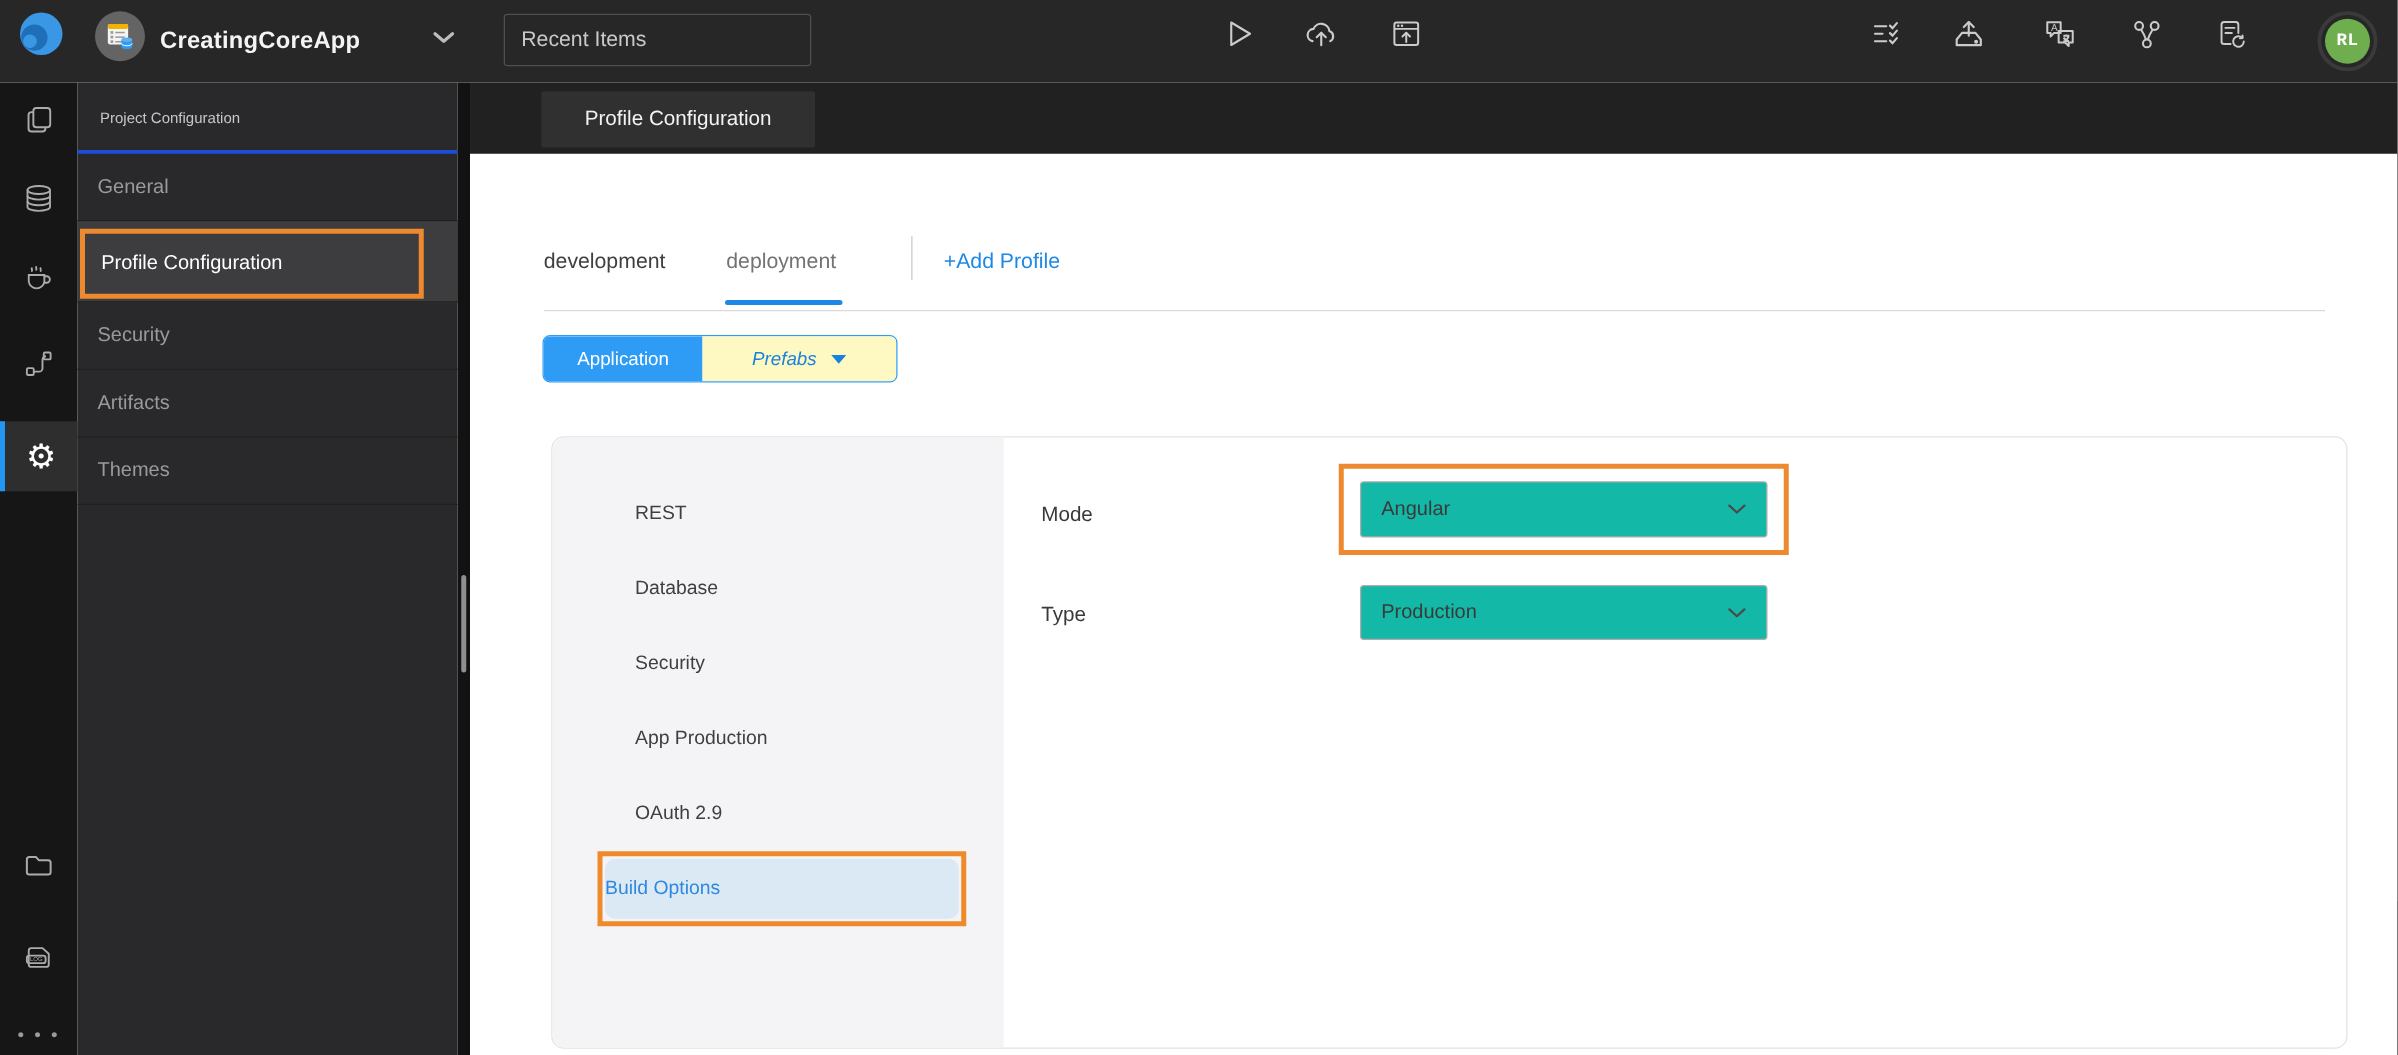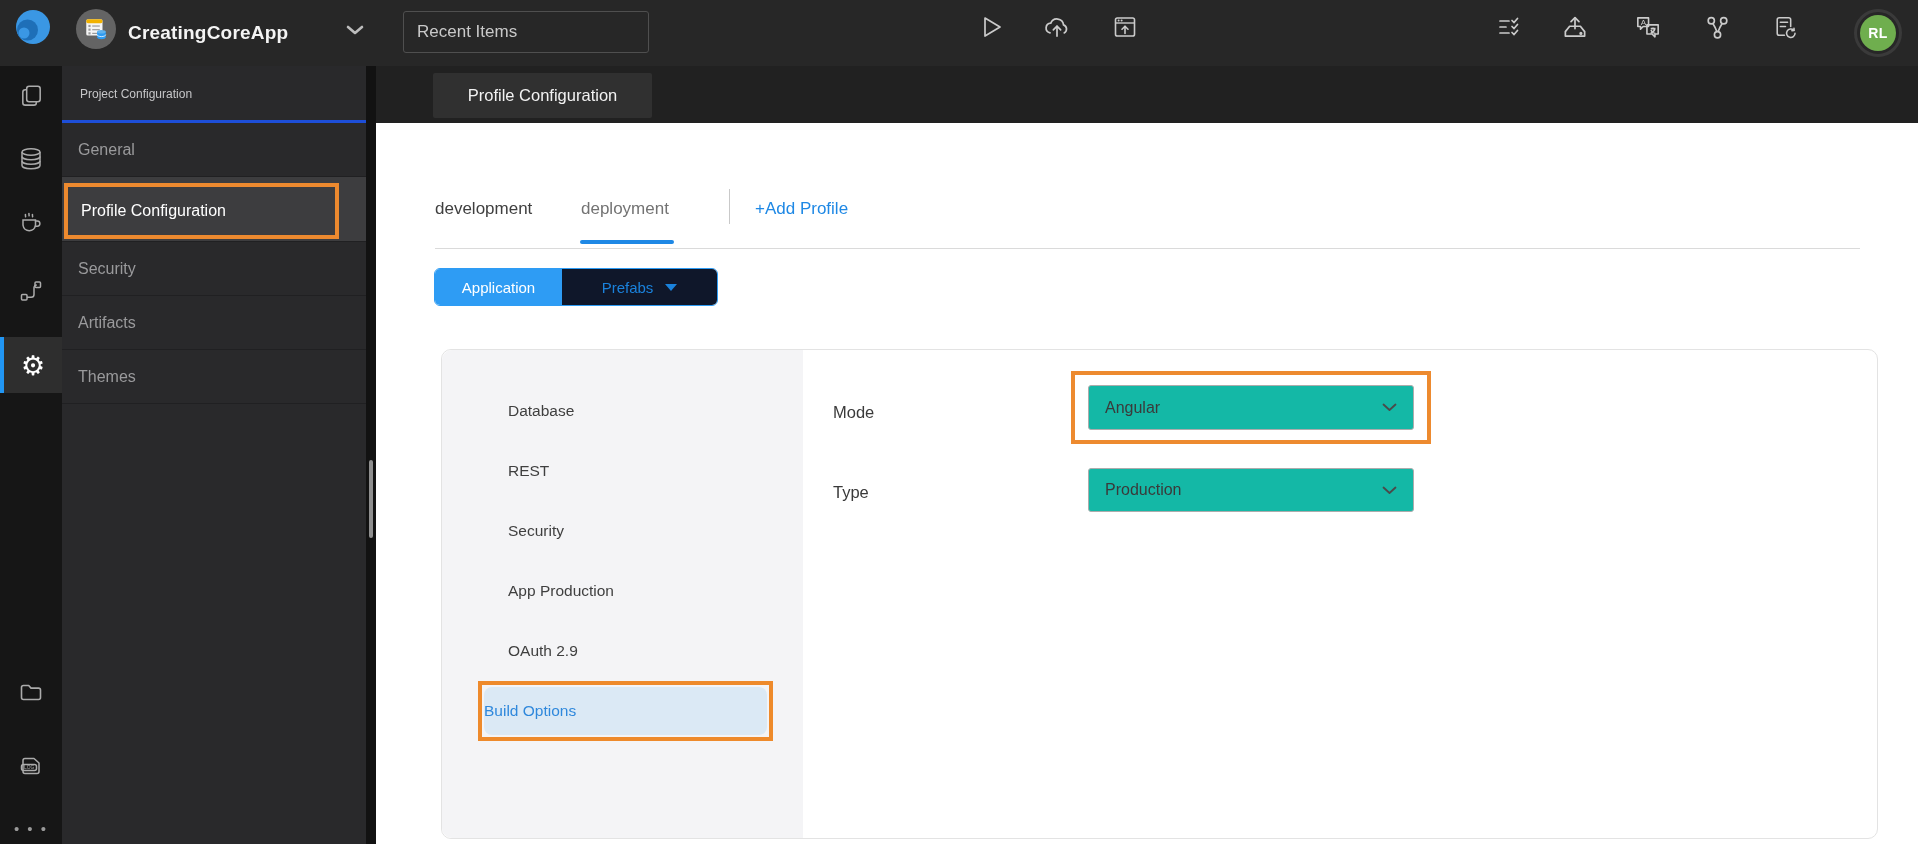--- a/index.html
+++ b/index.html
@@ -17,21 +17,21 @@
   .tb-caret{ position:absolute; left:346px; top:25px; }
   .recent{ position:absolute; left:403px; top:11px; width:246px; height:42px; background:transparent;
            border:1px solid #4f4f4f; border-radius:3px; color:#c9c9c9; font-size:17px;
            padding:0 13px; outline:none; font-family:inherit; }
   .recent::placeholder{ color:#c9c9c9; }
   .tbicon{ position:absolute; top:11px; width:32px; height:32px; display:flex; align-items:center;
            justify-content:center; cursor:pointer; }
   .avatar-ring{ position:absolute; left:1854px; top:9px; width:48px; height:48px; border:3px solid #3a3a3a;
                 border-radius:50%; display:flex; align-items:center; justify-content:center; cursor:pointer; }
   .avatar{ width:36px; height:36px; border-radius:50%; background:#6FAE4E; color:#fff; font-size:14px;
-           font-weight:700; display:flex; align-items:center; justify-content:center; letter-spacing:.4px; }
+           font-weight:700; display:flex; align-items:center; justify-content:center; letter-spacing:.4px;font-family:Liberation Mono, monospace; }
 
   
   .rail{ position:absolute; left:0; top:66px; width:62px; height:778px; background:#161616; z-index:4; }
   .rail-item{ position:absolute; left:0; width:62px; height:54px; display:flex; align-items:center;
               justify-content:center; cursor:pointer; }
   .rail-item.active{ background:#2e2e2e; height:56px; border-left:4px solid #2196F3; }
   .gear-glyph{ font-family:"DejaVu Sans", sans-serif; font-size:27px; color:#ffffff; line-height:1; }
   .dots-glyph{ color:#9a9a9a; font-size:15px; letter-spacing:2px; }
 
   
@@ -61,22 +61,22 @@
   .ptab-dep{ left:205px; color:#737373; }
   .dep-underline{ position:absolute; left:204px; top:117px; width:94px; height:4px; background:#1E88E5; border-radius:2px; }
   .ptab-div{ position:absolute; left:353px; top:66px; width:1px; height:35px; background:#c9c9c9; }
   .ptab-add{ left:379px; color:#1E88E5; }
   .tabs-rule{ position:absolute; left:59px; top:125px; width:1425px; height:1px; background:#dadada; }
 
   .segmented{ position:absolute; left:58px; top:145px; height:38px; display:flex;
               border:1px solid #2E9CF4; border-radius:6px; overflow:hidden; background:#fff; }
   .seg-app{ width:127px; background:#2E9CF4; color:#fff; font-size:15px; font-weight:500;
             display:flex; align-items:center; justify-content:center; cursor:pointer; }
-  .seg-pre{ width:155px; background:#0f172a; color:#1A82DC; font-size:15px; font-weight:500;
-            display:flex; align-items:center; justify-content:center; gap:12px; cursor:pointer; }
+  .seg-pre{ width:155px; background:#fef9c3; color:#1A82DC; font-size:15px; font-weight:500;
+            display:flex; align-items:center; justify-content:center; gap:12px; cursor:pointer;font-style:italic; }
   .seg-caret{ width:0; height:0; border-left:6px solid transparent; border-right:6px solid transparent;
               border-top:7px solid #1A82DC; }
 
   .card{ position:absolute; left:65px; top:226px; width:1437px; height:490px; border:1px solid #e3e3e3;
          border-radius:10px; background:#fff; }
   .subnav{ position:absolute; left:0; top:0; width:361px; height:100%; background:#f4f4f6;
            border-radius:10px 0 0 10px; }
   .sn-list{ padding-top:31px; }
   .sn-item{ height:60px; line-height:60px; padding-left:66px; font-size:15.5px; color:#3f3f3f; cursor:pointer; }
   .sn-active-wrap{ position:absolute; left:36px; top:331px; width:295px; height:60px; border:4px solid #EE8A2B; }
@@ -306,22 +306,22 @@
       <div class="seg-app">Application</div>
       <div class="seg-pre">
         <span>Prefabs</span>
         <span class="seg-caret"></span>
       </div>
     </div>
 
     <section class="card">
       <nav class="subnav">
         <div class="sn-list">
+          <div class="sn-item">REST</div>
           <div class="sn-item">Database</div>
-          <div class="sn-item">REST</div>
           <div class="sn-item">Security</div>
           <div class="sn-item">App Production</div>
           <div class="sn-item">OAuth 2.9</div>
         </div>
         <div class="sn-active-wrap">
           <div class="sn-active-pill">
             <span>Build Options</span>
           </div>
         </div>
       </nav>

